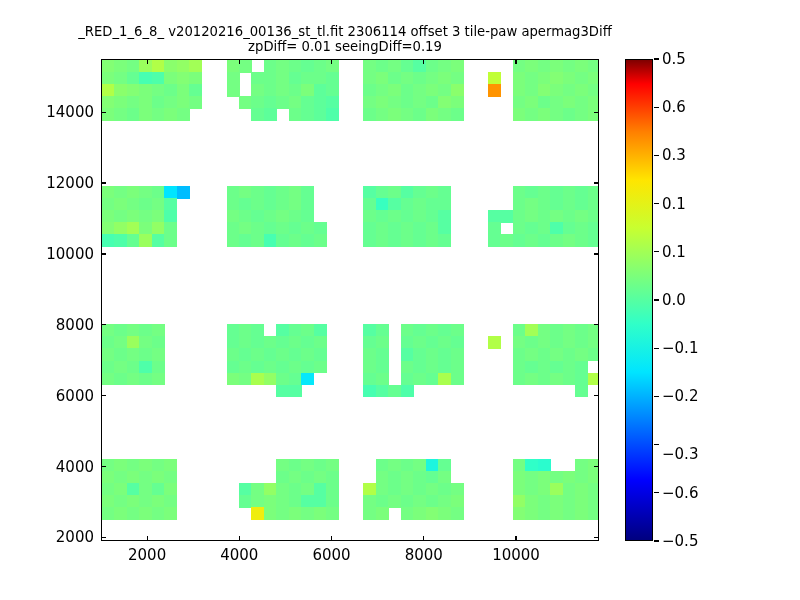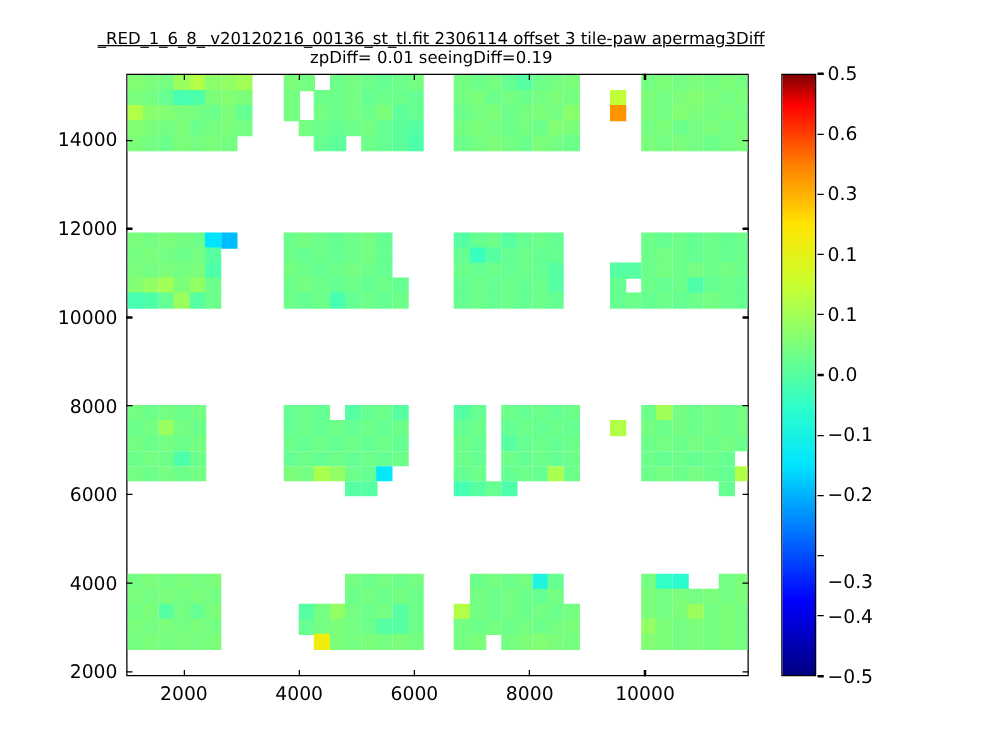--- a/index.html
+++ b/index.html
@@ -11,21 +11,21 @@
     position:relative;
   }
   #fig{position:absolute;left:0;top:0;width:800px;height:600px;}
 
   
   .title-block{
     position:absolute;left:0;top:24px;width:690px;
     text-align:center;color:#000;
     line-height:15px;
   }
-  .title-line1{font-size:13.2px;letter-spacing:0px;text-decoration:underline;}
+  .title-line1{font-size:13.2px;letter-spacing:0px;}
   .title-line2{font-size:13.2px;}
 
   
   #axes{
     position:absolute;
     left:101px;top:59px;width:498px;height:482px;
     border:1.2px solid #000;
     box-sizing:border-box;
     background:#ffffff;
     overflow:hidden;
@@ -692,20 +692,20 @@
       <div class="cb-lab" style="top: 203.6px;">0.1</div>
       <div class="cb-tick" style="top: 251.2px;"></div>
       <div class="cb-lab" style="top: 251.8px;">0.1</div>
       <div class="cb-tick" style="top: 299.4px;"></div>
       <div class="cb-lab" style="top: 300px;">0.0</div>
       <div class="cb-tick" style="top: 347.6px;"></div>
       <div class="cb-lab" style="top: 348.2px;">−0.1</div>
       <div class="cb-tick" style="top: 395.8px;"></div>
       <div class="cb-lab" style="top: 396.4px;">−0.2</div>
       <div class="cb-tick" style="top: 444px;"></div>
-      <div class="cb-lab" style="top: 465px; text-align: center;">−0.3</div>
+      <div class="cb-lab" style="top: 454px; text-align: center;">−0.3</div>
       <div class="cb-tick" style="top: 492.2px;"></div>
-      <div class="cb-lab" style="top: 492.8px;">−0.4</div>
+      <div class="cb-lab" style="top: 492.8px;">−0.6</div>
       <div class="cb-tick" style="top: 540.4px;"></div>
       <div class="cb-lab" style="top: 541px;">−0.5</div>
     </div>
 
 </div>
 
 </body></html>

